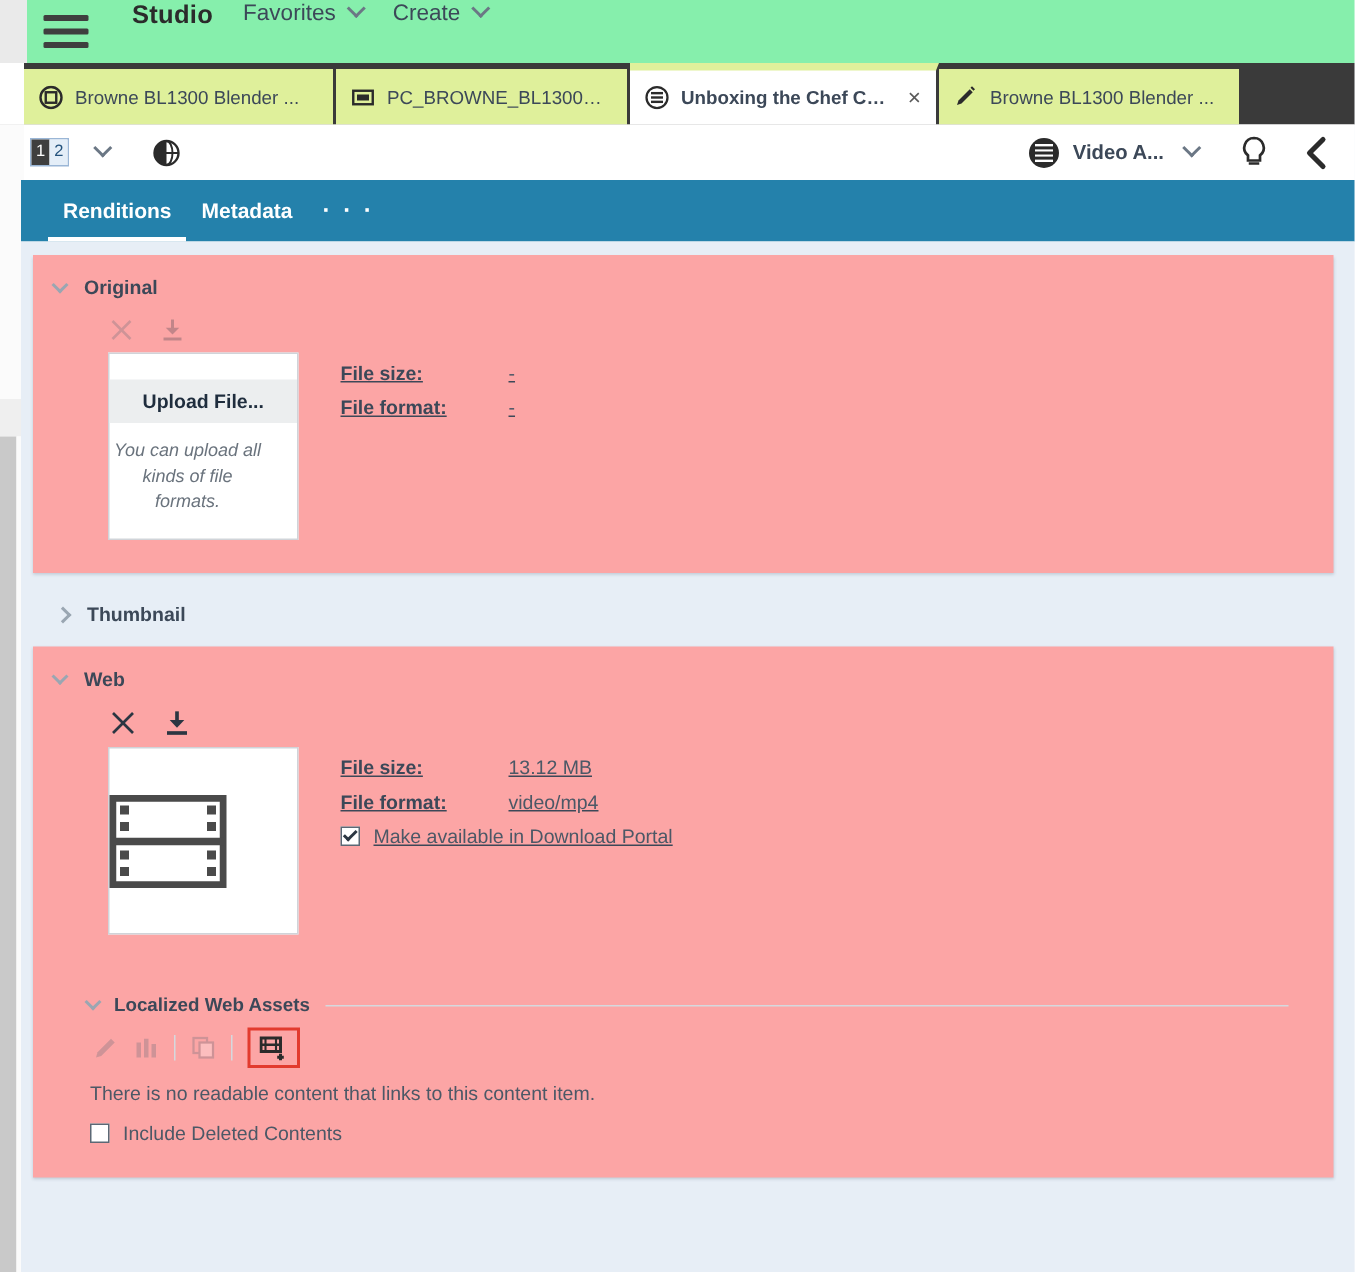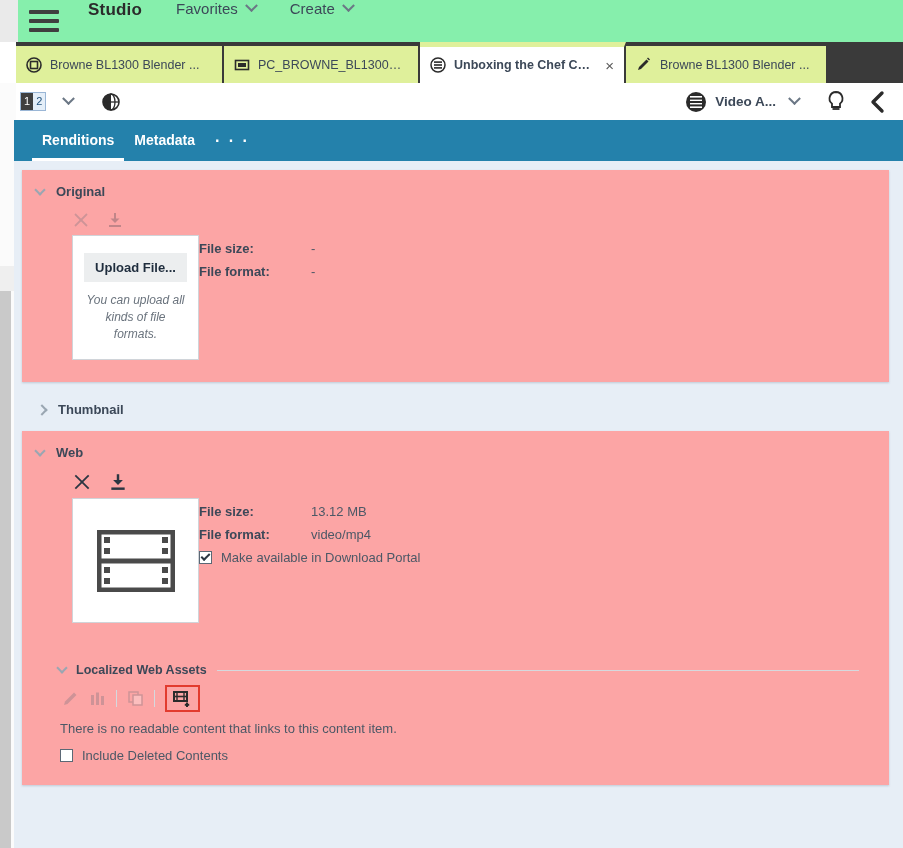--- a/index.html
+++ b/index.html
@@ -31,21 +31,21 @@
   }
   .hamburger span {
     display: block; width: 30px; height: 4px; background: #3f3f3f; border-radius: 1px;
   }
   .brand {
     font-size: 17px; font-weight: bold; color: #2b2b2b;
     margin-left: 22px; letter-spacing: .2px;
   }
   .menu-item {
     display: flex; align-items: center; gap: 9px;
-    font-size: 15px; color: #3c4858; margin-left: 34px; cursor: pointer;
+    font-size: 15px; color: #3c4858; margin-left: 20px; cursor: pointer;
   }
   .chev-down {
     display: inline-block; width: 9px; height: 9px;
     border-right: 2px solid #6b7785; border-bottom: 2px solid #6b7785;
     transform: rotate(45deg) translate(-2px,-2px);
   }
 
   
   .tabstrip {
     position: absolute; left: 0; top: 42px;
@@ -168,31 +168,31 @@
   }
 
   .icon-row { display: flex; align-items: center; gap: 16px; padding: 12px 0 0 50px; }
   .ic-btn { cursor: pointer; display: block; }
   .ic-btn.dim { opacity: .28; cursor: default; }
 
   .rend-body { display: flex; padding: 6px 0 22px 50px; }
   .thumbbox {
     width: 127px; height: 125px;
     border: 1px solid #d0d4d9; background: #ffffff;
-    display: flex; flex-direction: column; align-items: center; justify-content: center;
+    display: flex; flex-direction: column; justify-content: center;
   }
   .upload-btn {
     background: #eceeef; border: none; color: #1f2d3d;
     font-size: 13px; font-weight: bold; padding: 7px 11px; cursor: pointer;
   }
   .upload-hint {
     font-size: 12px; font-style: italic; color: #6a737d;
     text-align: center; line-height: 17px; margin-top: 10px; width: 104px;
   }
-  .meta { margin-left: 0; padding-top: 6px; }
+  .meta { margin-left: 28px; padding-top: 6px; text-decoration: underline; }
   .meta-row { display: flex; font-size: 13px; margin-bottom: 8px; }
   .meta-key { width: 112px; font-weight: bold; color: #3c4858; }
   .meta-val { color: #4c5866; }
   .chk-row { display: flex; align-items: center; gap: 9px; font-size: 13px; color: #4c5866; cursor: pointer; text-align: center; }
   .chkbox {
     width: 13px; height: 13px; border: 1px solid #5b6875; background: #fff;
     display: inline-flex; align-items: center; justify-content: center;
     flex: 0 0 13px;
   }
   .chkbox .tick {

